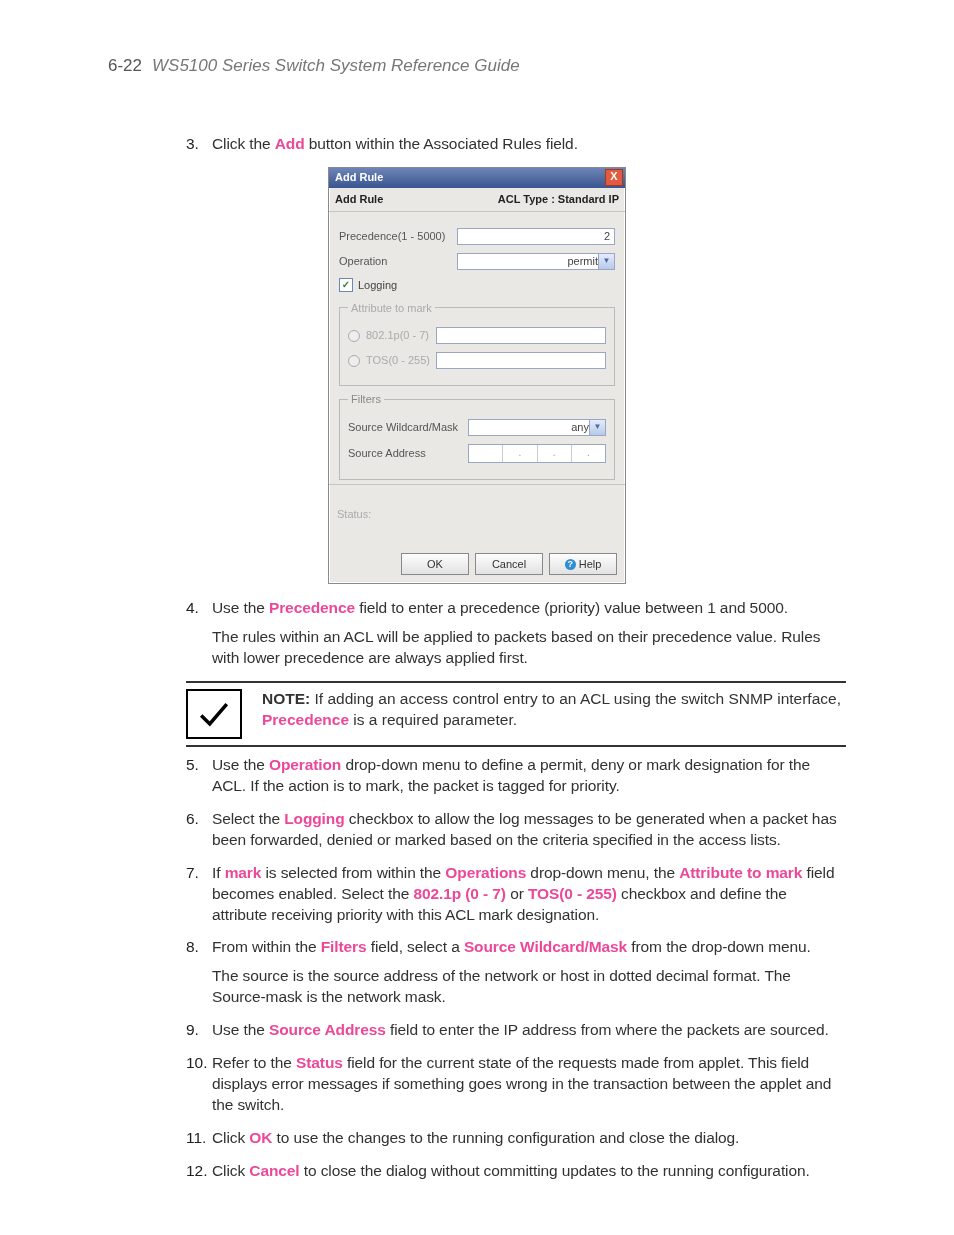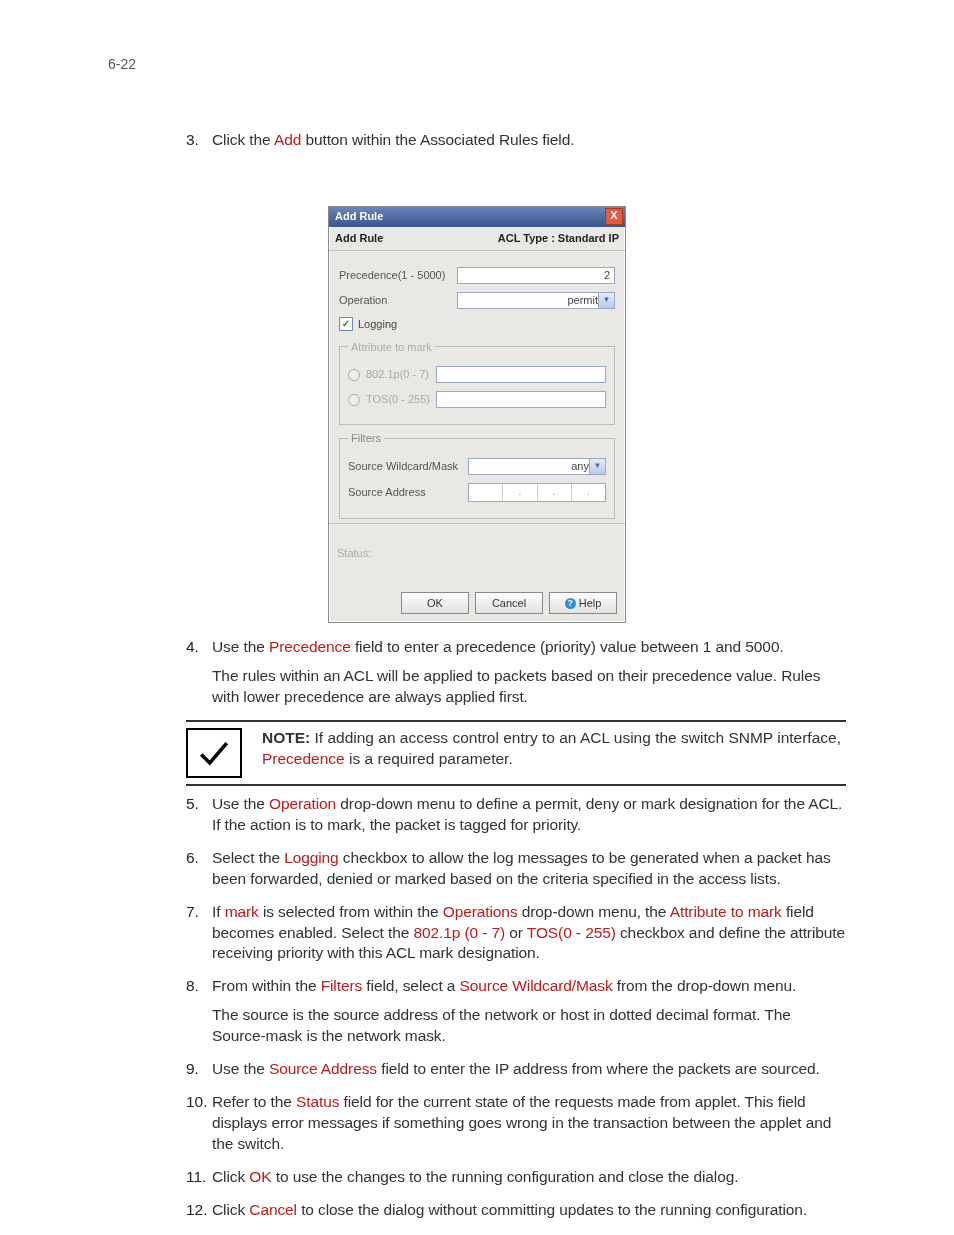--- a/index.html
+++ b/index.html
@@ -16,21 +16,21 @@
     height: 1235px;
     position: relative;
     box-sizing: border-box;
     padding: 55px 108px 0 108px;
   }
   .header {
     display: flex;
     align-items: baseline;
     font-style: italic;
     color: #777;
-    font-size: 14px;
+    font-size: 17px;
     margin-bottom: 56px;
   }
   .header .pg {
     margin-right: 10px;
     color: #555;
     font-style: normal;
   }
 
   .ol {
     list-style: none;
@@ -47,37 +47,36 @@
   }
   .ol > li > .body {
     flex: 1;
     font-size: 15.5px;
     color: #323232;
     letter-spacing: -0.1px;
   }
   .ol > li > .body p { margin: 0 0 8px 0; }
   .ol > li > .body p:last-child { margin-bottom: 0; }
   .bold { font-weight: 700; color: #333; }
-  .hl { font-weight: 400; color: #b91c1c; }
+  .hl { font-weight: 700; color: #ec4899; }
 
   
   .dialog-wrap {
     display: flex;
     justify-content: center;
     margin: 10px 0 14px 0;
   }
   .dlg {
     width: 296px;
     font-family: Arial, sans-serif;
     font-size: 11px;
     background: #e9e8e4;
     border: 1px solid #8a8a8a;
     box-shadow: 0 0 0 1px #fff inset;
     color: #444;
-    margin-top: 43px;
   }
   .dlg-title {
     height: 20px;
     background: linear-gradient(#6d85b7, #39548f);
     color: #fff;
     display: flex;
     align-items: center;
     padding: 0 2px 0 6px;
     font-weight: 700;
   }
@@ -211,20 +210,21 @@
   .note-text { font-size: 15.5px; color: #333; flex:1; }
   .note-text p { margin: 0; }
 </style>
 </head>
 <body>
 
 <div class="page">
 
   <div class="header">
     <span class="pg">6-22</span>
+    <span>WS5100 Series Switch System Reference Guide</span>
   </div>
 
   <ol class="ol">
     <li>
       <span class="num">3.</span>
       <div class="body">
         <p>
           <span>Click the </span><span class="hl">Add</span><span> button within the Associated Rules field.</span>
         </p>
       </div>

